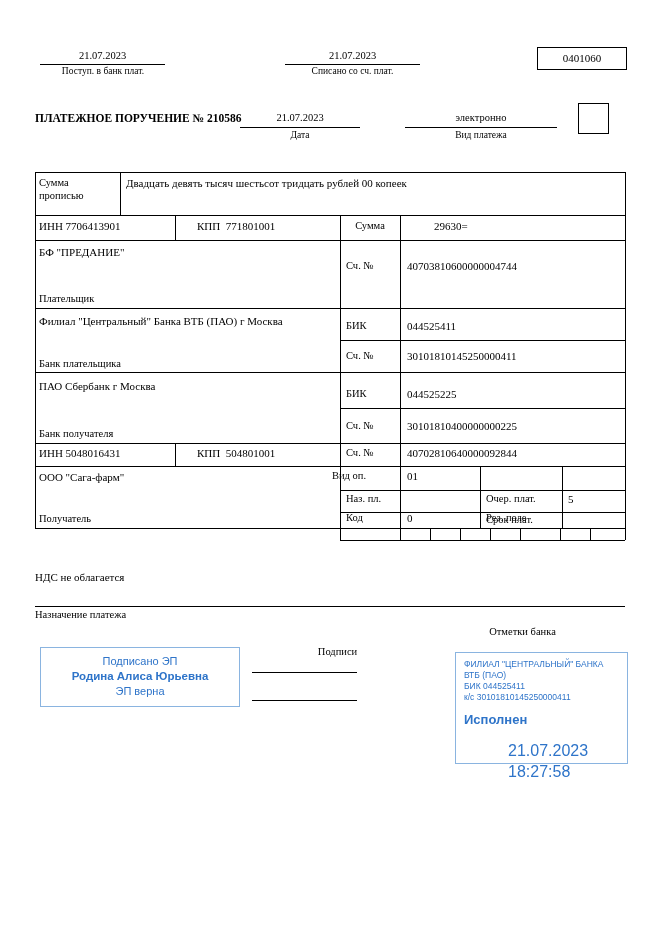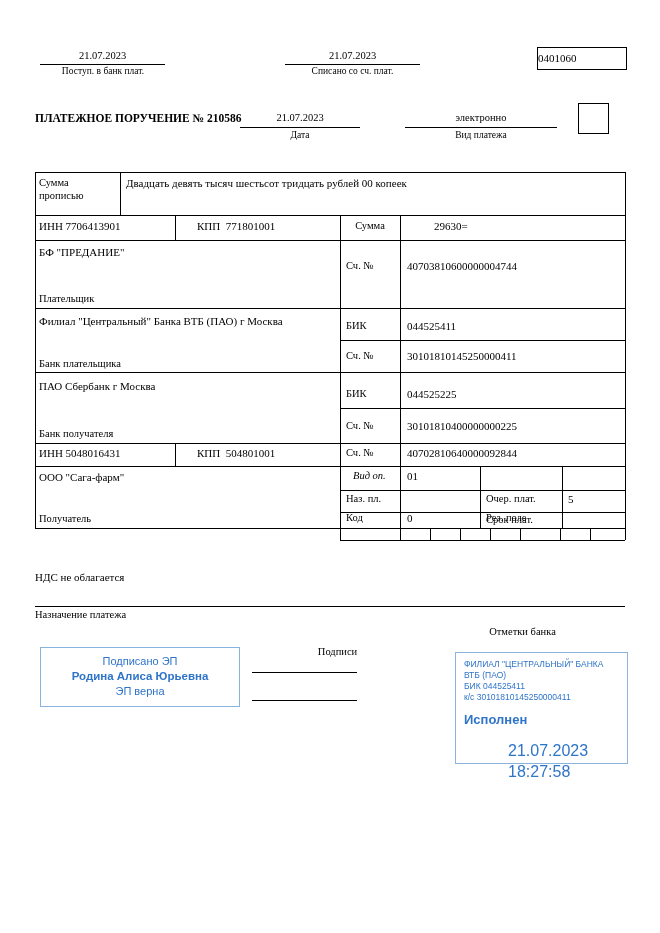--- a/index.html
+++ b/index.html
@@ -20,21 +20,21 @@
   .stamp {
     position:absolute; border:1px solid var(--stamp-border); color:var(--stamp-blue);
     font-family:"Liberation Sans","DejaVu Sans",sans-serif;
   }
   .sig-stamp { left:40px; top:647px; width:200px; height:60px; text-align:center; padding-top:7px; }
   .sig-title, .sig-footer { font-size:11px; }
   .sig-name { font-size:11.5px; font-weight:700; margin:3px 0; }
   .bank-stamp { left:455px; top:652px; width:173px; height:112px; padding:6px 8px; font-size:8.5px; line-height:1.3; }
   .bank-status { font-weight:700; font-size:13px; margin-top:9px; }
   .bank-dt { font-size:16px; margin-top:12px;margin-left:44px; }
-  .code-box { left:537px; top:47px; width:90px; height:23px; line-height:21px; text-align:left; font-size:11px; }
+  .code-box { left:537px; top:47px; width:90px; height:23px; line-height:21px; text-align:center; font-size:11px; }
   .status-box { left:578px; top:103px; width:31px; height:31px; }
 </style>
 </head>
 <body>
 
 <div class="page" style="--stamp-blue: #2e74c9; --stamp-border: #8ab4e0;">
 
   <div id="grid">
       <div class="gl" style="left: 40px; top: 64px; width: 125px; height: 0px; border-top: 1px solid rgb(0, 0, 0);"></div>
       <div class="gl" style="left: 285px; top: 64px; width: 135px; height: 0px; border-top: 1px solid rgb(0, 0, 0);"></div>
@@ -115,21 +115,21 @@
   <div class="t" style="left:407px;top:420px;">30101810400000000225</div>
 
   <div class="t" style="left:39px;top:447px;">ИНН 5048016431</div>
   <div class="t" style="left:197px;top:447px;">КПП  504801001</div>
   <div class="t md" style="left:346px;top:447px;">Сч. №</div>
   <div class="t" style="left:407px;top:447px;">40702810640000092844</div>
 
   <div class="t" style="left:39px;top:471px;">ООО "Сага-фарм"</div>
   <div class="t md" style="left:39px;top:513px;">Получатель</div>
 
-  <div class="t md" style="left:353px;top:470px;font-style:italic;">Вид оп.</div>
+  <div class="t md" style="left:332px;top:470px;">Вид оп.</div>
   <div class="t" style="left:407px;top:470px;">01</div>
   <div class="t md" style="left:486px;top:470px;margin-top:44px;">Срок плат.</div>
   <div class="t" style="left:568px;top:470px;"></div>
 
   <div class="t md" style="left:346px;top:493px;">Наз. пл.</div>
   <div class="t" style="left:407px;top:493px;"></div>
   <div class="t md" style="left:486px;top:493px;">Очер. плат.</div>
   <div class="t" style="left:568px;top:493px;">5</div>
 
   <div class="t md" style="left:346px;top:512px;">Код</div>

